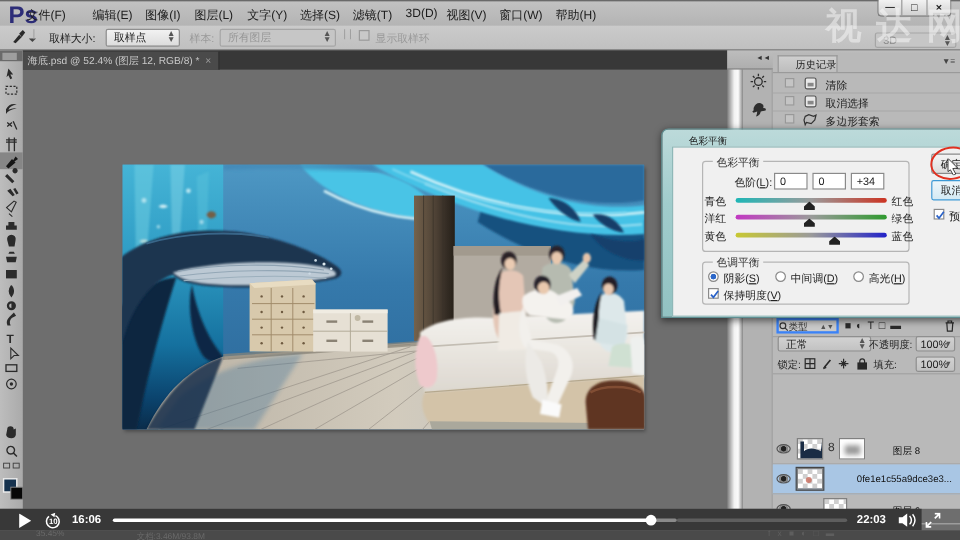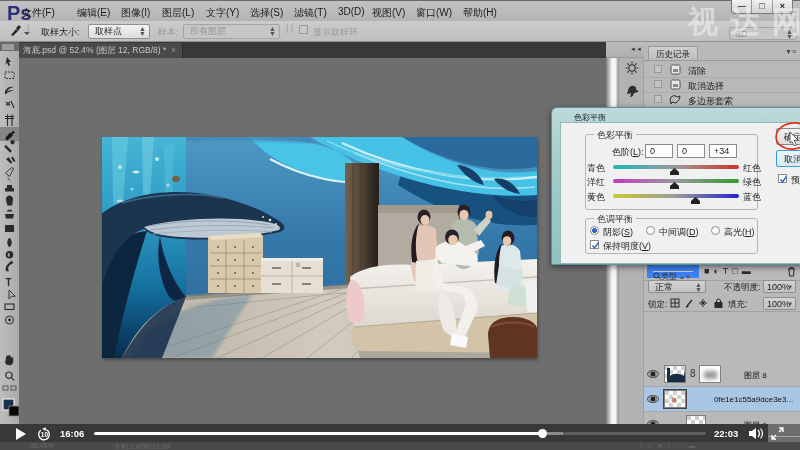--- a/index.html
+++ b/index.html
@@ -319,21 +319,21 @@
  <path d="M397,128 L394,148 L418,152 L421,134 Z" fill="#d4e2e4"></path>
  <path d="M408,152 C416,147 427,149 431,156 L433,170 L405,168 Z" fill="#cfe0d2"></path>
  <path d="M423,145 C429,141 435,143 435,149 L435,176 L425,174 Z" fill="#eef0ee"></path>
 </g>
 
 <path d="M386,198 C386,186 396,180 410,180 C426,180 436,186 436,196 L436,221 L388,221 Z" fill="#5e3524" filter="url(#soft)"></path>
 <path d="M390,190 C400,184 422,184 432,190" stroke="#8a5438" stroke-width="2" fill="none" opacity=".8"></path>
 </svg>
 </div>
 <div class="abs panel" id="histpanel" style="left:644px;top:44px;width:156px;height:66px">
- <div class="abs" style="left:4px;top:2px;width:50px;height:14px;background:linear-gradient(#cfcfcf,#bdbdbd);border:1px solid #9a9a9a;border-bottom:none;font-size:8.5px;text-align:center;line-height:14px;color:#222">历史记录</div>
+ <div class="abs" style="left:4px;top:2px;width:50px;height:14px;background:linear-gradient(#cfcfcf,#bdbdbd);border:1px solid #9a9a9a;border-bottom:none;font-size:8.5px;text-align:right;line-height:14px;color:#222">历史记录</div>
  <div class="abs" style="left:0px;top:16px;width:156px;height:1px;background:#9a9a9a"></div>
  <span class="abs" style="right:4px;top:4px;color:#444;font-size:7px">▼≡</span>
  <div class="abs" style="left:10px;top:21px;width:8px;height:8px;border:1px solid #999;background:#c4c4c4"></div>
  <svg class="abs" style="left:26px;top:20px" width="11" height="11">
         <rect x="1" y="1" width="9" height="9" rx="1.5" fill="#e8e8e8" stroke="#555"></rect>
         <rect x="3" y="5" width="5" height="3" fill="#888"></rect>
       </svg>
  <span class="abs" style="left:44px;top:21px;font-size:9px">清除</span>
  <div class="abs" style="left:0px;top:33px;width:156px;height:1px;background:#ababab"></div>
  <div class="abs" style="left:10px;top:36px;width:8px;height:8px;border:1px solid #999;background:#c4c4c4"></div>
@@ -344,31 +344,31 @@
  <span class="abs" style="left:44px;top:36px;font-size:9px">取消选择</span>
  <div class="abs" style="left:0px;top:48px;width:156px;height:1px;background:#ababab"></div>
  <div class="abs" style="left:10px;top:51px;width:8px;height:8px;border:1px solid #999;background:#c4c4c4"></div>
  <svg class="abs" style="left:25px;top:50px" width="13" height="12">
         <path d="M2,3 L5,1.5 L9,3 L11,2 L10,6 L7,9 L3,8 L2,10 L1,6 Z" fill="none" stroke="#333" stroke-width="1"></path>
       </svg>
  <span class="abs" style="left:44px;top:51px;font-size:9px">多边形套索</span>
 </div>
 <div class="abs panel" id="layerspanel" style="left:644px;top:263px;width:156px;height:161px">
 
- <div class="abs" style="left:3px;top:2px;width:52px;height:13px;background:#cacaca;border:6px solid #3b82f6;font-size:8px;color:#333;line-height:12px"><svg width="8" height="8" style="vertical-align:-1px">
+ <div class="abs" style="left:3px;top:2px;width:52px;height:13px;background:#cacaca;border:2px solid #3b82f6;font-size:8px;color:#333;line-height:12px"><svg width="8" height="8" style="vertical-align:-1px">
           <circle cx="3.4" cy="3.4" r="2.4" fill="none" stroke="#333" stroke-width="1"></circle>
           <path d="M5.2 5.2 L7.5 7.5" stroke="#333" stroke-width="1"></path>
         </svg>类型<span style="float:right;margin-right:2px;color:#555;font-size:6px">▲▼</span></div>
  <span class="abs" style="left:60px;top:3px;font-size:9px;color:#2a2a2a;letter-spacing:4px">■◐T□▬</span>
  <svg class="abs" style="right:4px;top:3px" width="9" height="11">
         <path d="M1,3 L8,3 M3,3 L3,1.5 L6,1.5 L6,3 M2,3 L2.5,10 L6.5,10 L7,3" stroke="#2a2a2a" stroke-width="1" fill="none"></path>
       </svg>
  <div class="abs" style="left:0px;top:17px;width:156px;height:1px;background:#a2a2a2"></div>
 
- <div class="abs dd" style="left:4px;top:17px;width:58px;height:13px;background:linear-gradient(#d2d2d2,#c2c2c2);border-color:#8f8f8f">正常<span class="updn">▲<br>▼</span></div>
+ <div class="abs dd" style="left:4px;top:17px;width:78px;height:13px;background:linear-gradient(#d2d2d2,#c2c2c2);border-color:#8f8f8f">正常<span class="updn">▲<br>▼</span></div>
  <span class="abs" style="left:80px;top:19px;font-size:8.5px">不透明度:</span>
  <div class="abs dd" style="left:119px;top:17px;width:33px;height:13px;background:linear-gradient(#d2d2d2,#c2c2c2);border-color:#8f8f8f;padding-left:3px">100% <span class="updn" style="top:3px">▾</span></div>
 
  <span class="abs" style="left:4px;top:36px;font-size:8.5px">锁定:</span>
  <svg class="abs" style="left:26px;top:35px" width="62" height="11" viewBox="0 0 62 11">
   <g stroke="#2a2a2a" fill="none" stroke-width="1">
    <rect x="1" y="1" width="8" height="8"></rect>
           <path d="M5,1 L5,9 M1,5 L9,5"></path>
    <path d="M17,8 L22,2 M16,9 l2.5,-1" stroke-width="1.4"></path>
    <path d="M33,1 L33,9 M29,5 L37,5 M31,3 l4,4 M35,3 l-4,4" stroke-width="1"></path>

